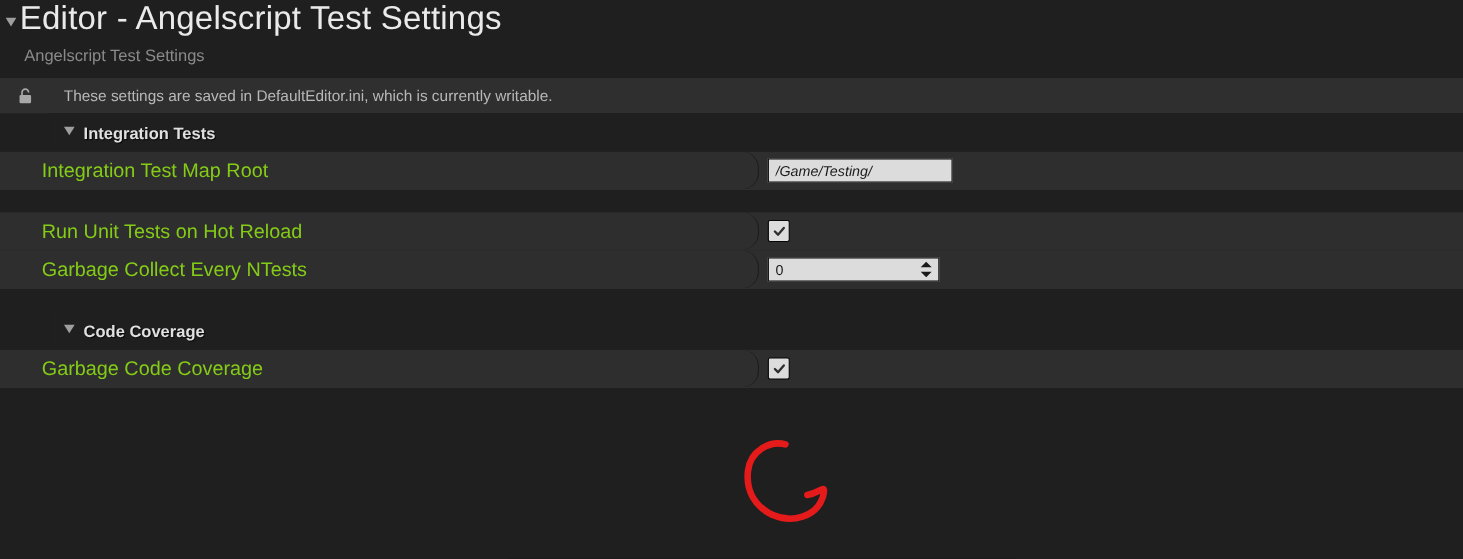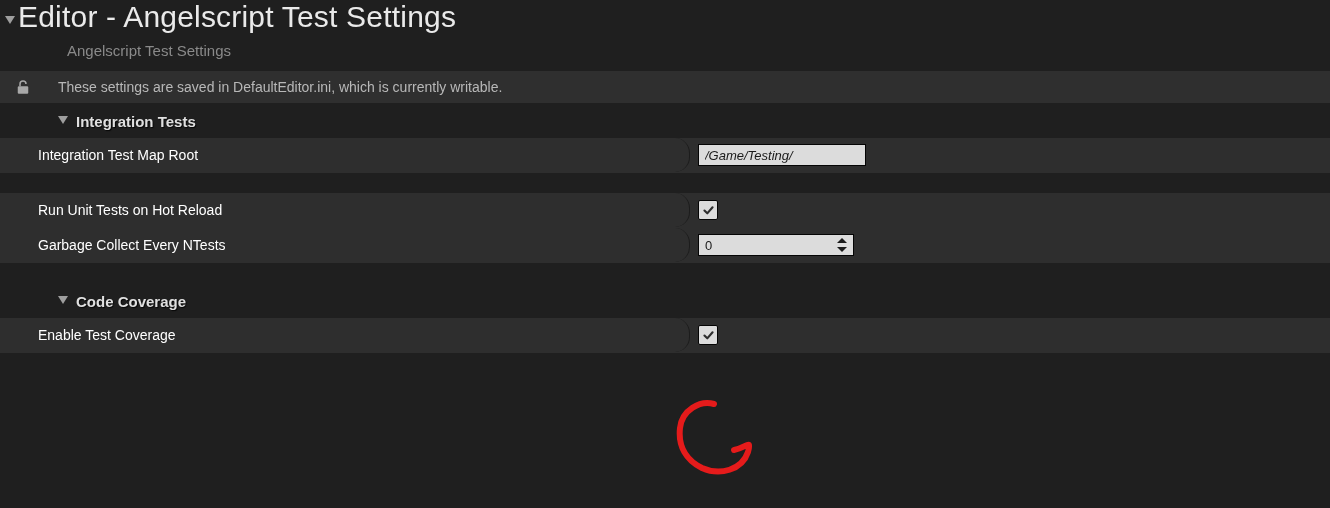--- a/index.html
+++ b/index.html
@@ -39,21 +39,20 @@
     font-size: 30px;
     font-weight: 400;
     color: #eaeaea;
     padding-left: 2px;
     letter-spacing: 0.2px;
   }
   .subtitle {
     font-size: 15px;
     color: #8a8a8a;
     padding: 8px 0 12px 22px;
-    margin-left: 45px;
   }
   .save-info-bar {
     display: flex;
     align-items: center;
     background: #2f2f2f;
     padding: 7px 14px;
     gap: 26px;
   }
   .save-info-bar .lock-icon {
     width: 18px;
@@ -90,22 +89,22 @@
     display: flex;
     align-items: center;
     background: #2e2e2e;
     border-bottom: 1px solid rgba(0,0,0,0);
     min-height: 34px;
   }
   .prop-label {
     width: 690px;
     flex-shrink: 0;
     padding: 6px 0 6px 38px;
-    font-size: 14px;
-    color: #ffffff;
+    font-size: 18px;
+    color: #84cc16;
     border-right: 1px solid #1c1c1c;
     min-height: 34px;
     display: flex;
     align-items: center;
     border-radius: 15px;
   }
   .prop-value {
     flex: 1;
     padding: 4px 0 4px 8px;
     display: flex;
@@ -240,21 +239,21 @@
 
     <div class="section-header">
       <span class="section-expander">
         <svg viewBox="0 0 10 10" width="10" height="10">
             <path d="M0 0 L10 0 L5 8 Z" fill="#9e9e9e"></path>
           </svg>
       </span>
       <span class="section-title">Code Coverage</span>
     </div>
     <div class="prop-row">
-      <div class="prop-label">Enable Test Coverage</div>
+      <div class="prop-label">Garbage Code Coverage</div>
       <div class="prop-value">
         <span class="checkbox">
           <svg viewBox="0 0 16 16">
               <path d="M3 8 L6.5 11.5 L13 4" stroke="#2e2e2e" stroke-width="2.6" fill="none" stroke-linecap="round" stroke-linejoin="round"></path>
             </svg>
         </span>
       </div>
     </div>
 
     <div class="bottom-gap"></div>

